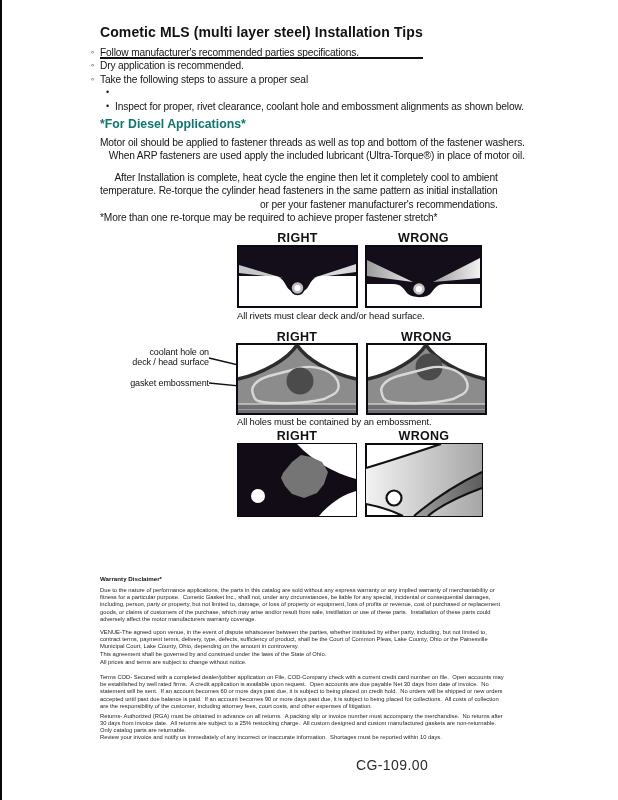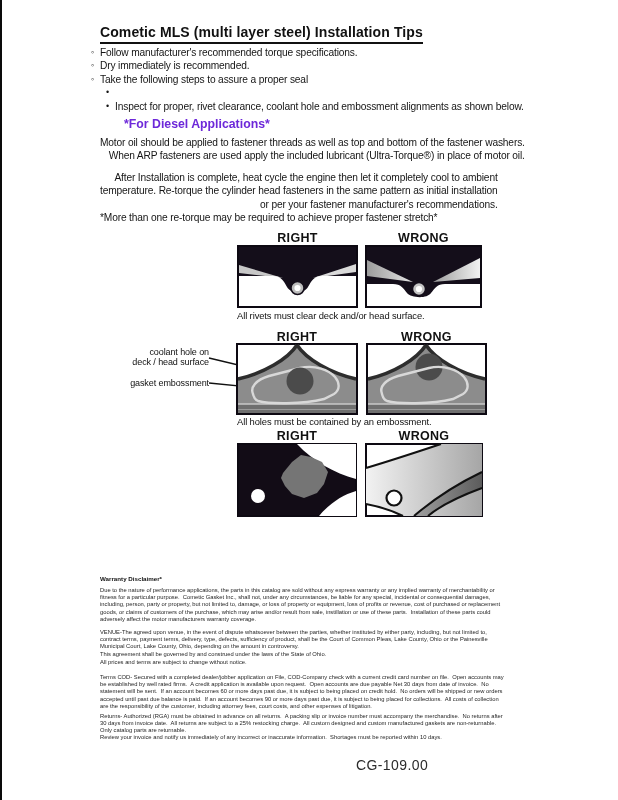--- a/index.html
+++ b/index.html
@@ -6,28 +6,28 @@
   html,body { background:#ffffff; }
   body { font-family:"Liberation Sans","DejaVu Sans",sans-serif; color:#1a1a1a; }
   .page { position:relative; width:618px; height:800px; background:#ffffff; overflow:hidden; }
   .abs { position:absolute; }
   .pre { white-space:pre; }
   .preline { white-space:pre-line; }
 
   .scan-edge { left:0; top:0; width:2px; height:100%; background:#0a0a0a; }
 
   .title { left:100px; top:24px; font-size:14px; font-weight:bold; color:#111;
-           border-bottom:2.5px solid #111; padding-bottom:2px; letter-spacing:0.1px; }
+           border-bottom:2.5px solid #111; padding-bottom:17px; letter-spacing:0.1px; }
 
   .bullets { left:91px; top:46px; font-size:10.2px; letter-spacing:-0.15px; color:#151515; }
   .b-row { display:flex; line-height:13.4px; }
   .b-marker { width:9px; flex:0 0 9px; font-size:9px; line-height:13.4px; }
   .b-sub { margin-left:15px; }
 
-  .diesel-heading { left:100px; top:117px; font-size:12.3px; font-weight:bold; color:#6d28d9;margin-left:24px; }
+  .diesel-heading { left:100px; top:117px; font-size:12.3px; font-weight:bold; color:#0f766e; }
   .body-par { left:100px; font-size:10.2px; line-height:13.4px; letter-spacing:-0.15px; color:#151515;text-align:right; }
   .par1 { top:136px; }
   .par2 { top:171px; }
   .note { top:211px; }
 
   .rw-label { top:0; font-size:12.5px; font-weight:600; text-align:center; color:#111; letter-spacing:0.3px; }
   .caption { font-size:9.4px; color:#111; letter-spacing:-0.1px; line-height:10.6px; }
   .panel { display:block; }
 
   .side-label { left:100px; width:109px; text-align:right; font-size:9px; line-height:9.8px;
@@ -42,25 +42,25 @@
 
 <div class="page">
 
   <div class="abs scan-edge"></div>
 
   <div class="abs title">Cometic MLS (multi layer steel) Installation Tips</div>
 
   <div class="abs bullets">
     <div class="b-row">
       <span class="b-marker">◦</span>
-      <span>Follow manufacturer's recommended torque specifications.</span>
+      <span>Follow manufacturer's recommended parties specifications.</span>
     </div>
     <div class="b-row">
       <span class="b-marker">◦</span>
-      <span>Dry immediately is recommended.</span>
+      <span>Dry application is recommended.</span>
     </div>
     <div class="b-row">
       <span class="b-marker">◦</span>
       <span>Take the following steps to assure a proper seal</span>
     </div>
     <div class="b-row b-sub">
       <span class="b-marker">•</span>
     </div>
     <div class="b-row b-sub">
       <span class="b-marker">•</span>

